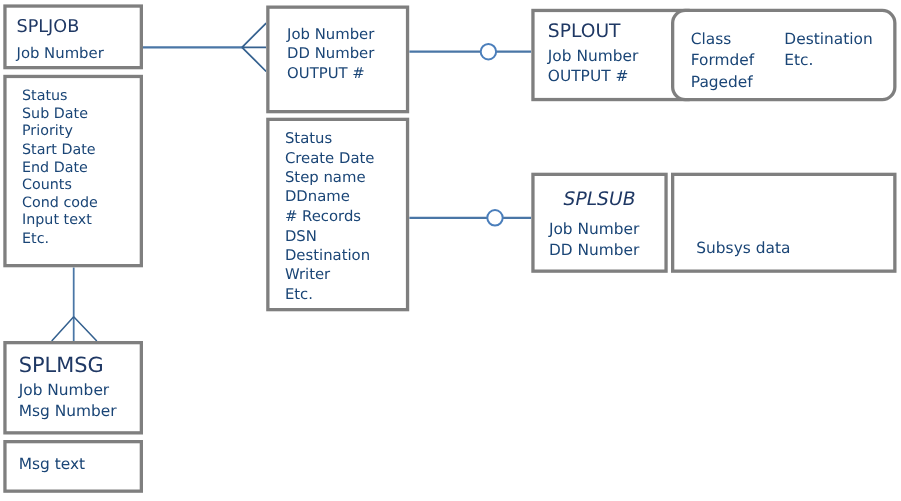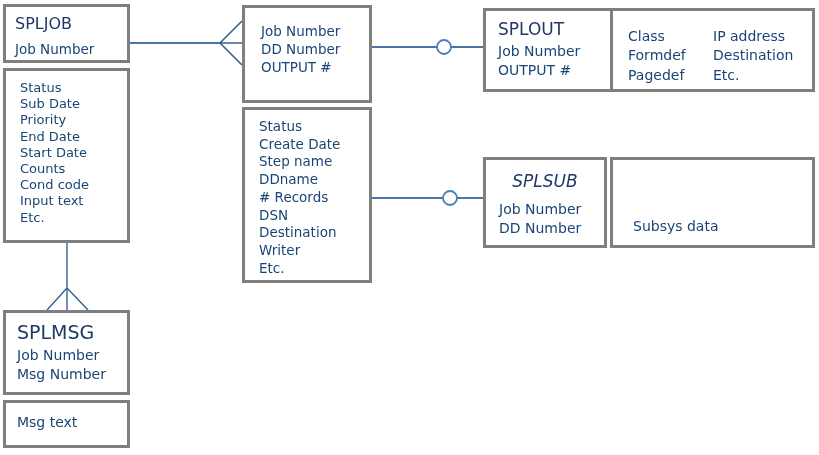--- a/index.html
+++ b/index.html
@@ -54,21 +54,21 @@
   #spldsn-top .keys { margin-top: 6px; }
   #spldsn-attrs { left: 242px; top: 107px; width: 130px; height: 176px; padding: 8px 0 0 14px; }
   #spldsn-attrs .attr-line { font-size: 13.5px; line-height: 17.7px; }
 
   
   #splout-keys  { left: 483px; top: 8px;   width: 144px; height: 84px;  padding: 8px 0 0 12px; }
   #splout-keys .entity-title { font-size: 17px; }
   #splout-keys .key-line { font-size: 14px; line-height: 18.7px; }
   #splout-keys .keys { margin-top: 3px; }
   #splout-attrs { left: 610px; top: 8px;   width: 205px; height: 84px;  padding: 16px 0 0 15px; }
-  #splout-attrs { display: flex; }
+  #splout-attrs { display: flex; border-radius: 13px; }
   #splout-attrs .attr-col-1 { width: 85px; }
   #splout-attrs .attr-line { font-size: 14px; line-height: 19.4px; }
 
   
   #splsub-keys  { left: 483px; top: 157px; width: 124px; height: 91px;  padding: 11px 0 0 0; }
   #splsub-keys .entity-title { font-size: 17px; text-align: center; font-style: italic; }
   #splsub-keys .keys { margin-top: 9px; padding-left: 13px; }
   #splsub-keys .key-line { font-size: 14px; line-height: 19px; }
   #splsub-attrs { left: 610px; top: 157px; width: 205px; height: 91px;  padding: 33px 0 0 20px; }
   #splsub-attrs .attr-line { font-size: 14px; line-height: 19px; margin-top: 24px; }
@@ -102,22 +102,22 @@
   </svg>
 
   <div class="box" id="spljob-top">
     <div class="entity-title">SPLJOB</div>
     <div class="key-line">Job Number</div>
   </div>
   <div class="box" id="spljob-attrs">
     <div class="attr-line">Status</div>
     <div class="attr-line">Sub Date</div>
     <div class="attr-line">Priority</div>
+    <div class="attr-line">Start Date</div>
     <div class="attr-line">End Date</div>
-    <div class="attr-line">Start Date</div>
     <div class="attr-line">Counts</div>
     <div class="attr-line">Cond code</div>
     <div class="attr-line">Input text</div>
     <div class="attr-line">Etc.</div>
   </div>
 
   <div class="box" id="spldsn-top">
     <div class="keys">
       <div class="key-line">Job Number</div>
       <div class="key-line">DD Number</div>
@@ -143,21 +143,20 @@
       <div class="key-line">OUTPUT #</div>
     </div>
   </div>
   <div class="box" id="splout-attrs">
     <div class="attr-col-1">
       <div class="attr-line">Class</div>
       <div class="attr-line">Formdef</div>
       <div class="attr-line">Pagedef</div>
     </div>
     <div class="attr-col-2">
-      <div class="attr-line">IP address</div>
       <div class="attr-line">Destination</div>
       <div class="attr-line">Etc.</div>
     </div>
   </div>
 
   <div class="box" id="splsub-keys">
     <div class="entity-title">SPLSUB</div>
     <div class="keys">
       <div class="key-line">Job Number</div>
       <div class="key-line">DD Number</div>

